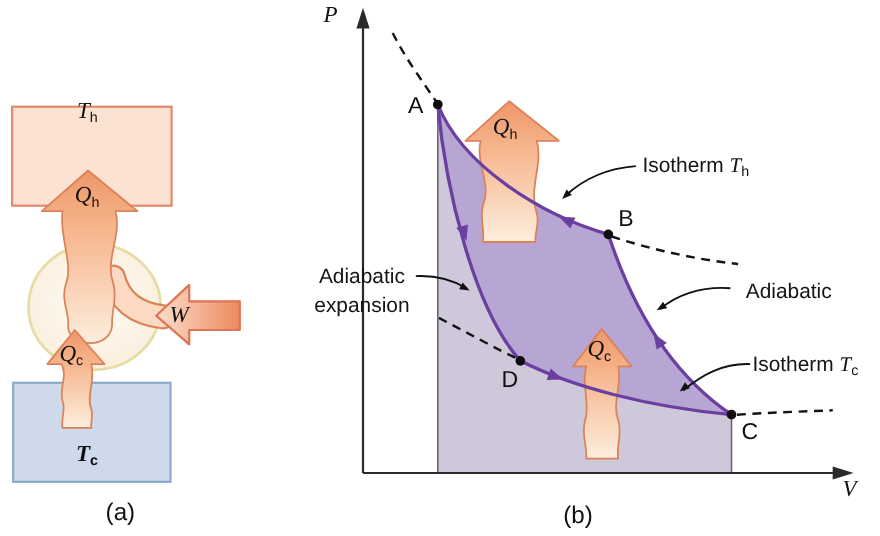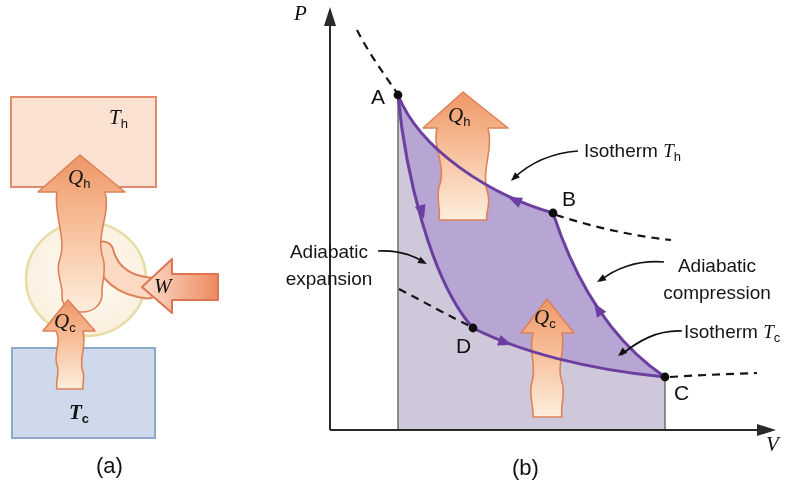--- a/index.html
+++ b/index.html
@@ -110,34 +110,34 @@
     </g>
     <g fill="#111">
       <polygon points="0,0 -9,-3.5 -9,3.5" transform="translate(511,181) rotate(136)"></polygon>
       <polygon points="0,0 -9,-3.5 -9,3.5" transform="translate(427,264) rotate(27)"></polygon>
       <polygon points="0,0 -9,-3.5 -9,3.5" transform="translate(597,282) rotate(148)"></polygon>
       <polygon points="0,0 -9,-3.5 -9,3.5" transform="translate(618,356) rotate(140)"></polygon>
     </g>
   </g>
 </svg>
 
-<div class="abs" style="left:70px;top:105px;margin-left:39px;"><span class="sym">T</span><span class="sub">h</span></div>
+<div class="abs" style="left:70px;top:88px;"><span class="sym">T</span><span class="sub">h</span></div>
 <div class="abs" style="left:68px;top:165px;"><span class="sym">Q</span><span class="sub">h</span></div>
 <div class="abs" style="left:54px;top:309px;"><span class="sym">Q</span><span class="sub">c</span></div>
 <div class="abs sym" style="left:154px;top:274px;">W</div>
 <div class="abs" style="left:69px;top:400px;font-weight:bold;"><span class="sym">T</span><span class="sub">c</span></div>
 <div class="abs caption" style="left:96px;top:453px;">(a)</div>
 
 <div class="abs sym" style="left:294px;top:1px;">P</div>
 <div class="abs sym" style="left:766px;top:432px;">V</div>
 <div class="abs ptlbl" style="left:371px;top:85px;">A</div>
 <div class="abs ptlbl" style="left:562px;top:187px;">B</div>
 <div class="abs ptlbl" style="left:674px;top:381px;">C</div>
 <div class="abs ptlbl" style="left:456px;top:334px;">D</div>
 <div class="abs" style="left:448px;top:103px;"><span class="sym">Q</span><span class="sub">h</span></div>
 <div class="abs" style="left:534px;top:305px;"><span class="sym">Q</span><span class="sub">c</span></div>
 <div class="abs txtlbl" style="left:584px;top:140px;"><span>Isotherm</span> <span class="sym" style="font-size:19px;">T</span><span class="sub">h</span></div>
 <div class="abs txtlbl" style="left:684px;top:321px;"><span>Isotherm</span> <span class="sym" style="font-size:19px;">T</span><span class="sub">c</span></div>
 <div class="abs txtlbl center2" style="left:281px;top:238px;width:96px;"><span>Adiabatic</span><br><span>expansion</span></div>
-<div class="abs txtlbl center2" style="left:654px;top:252px;width:126px;"><span>Adiabatic</span><br><span>compression</span></div>
+<div class="abs txtlbl center2" style="left:654px;top:252px;width:126px;"><span>Adiabatic</span><br></div>
 <div class="abs caption" style="left:512px;top:455px;">(b)</div>
 
 </div>
 
 </body></html>

